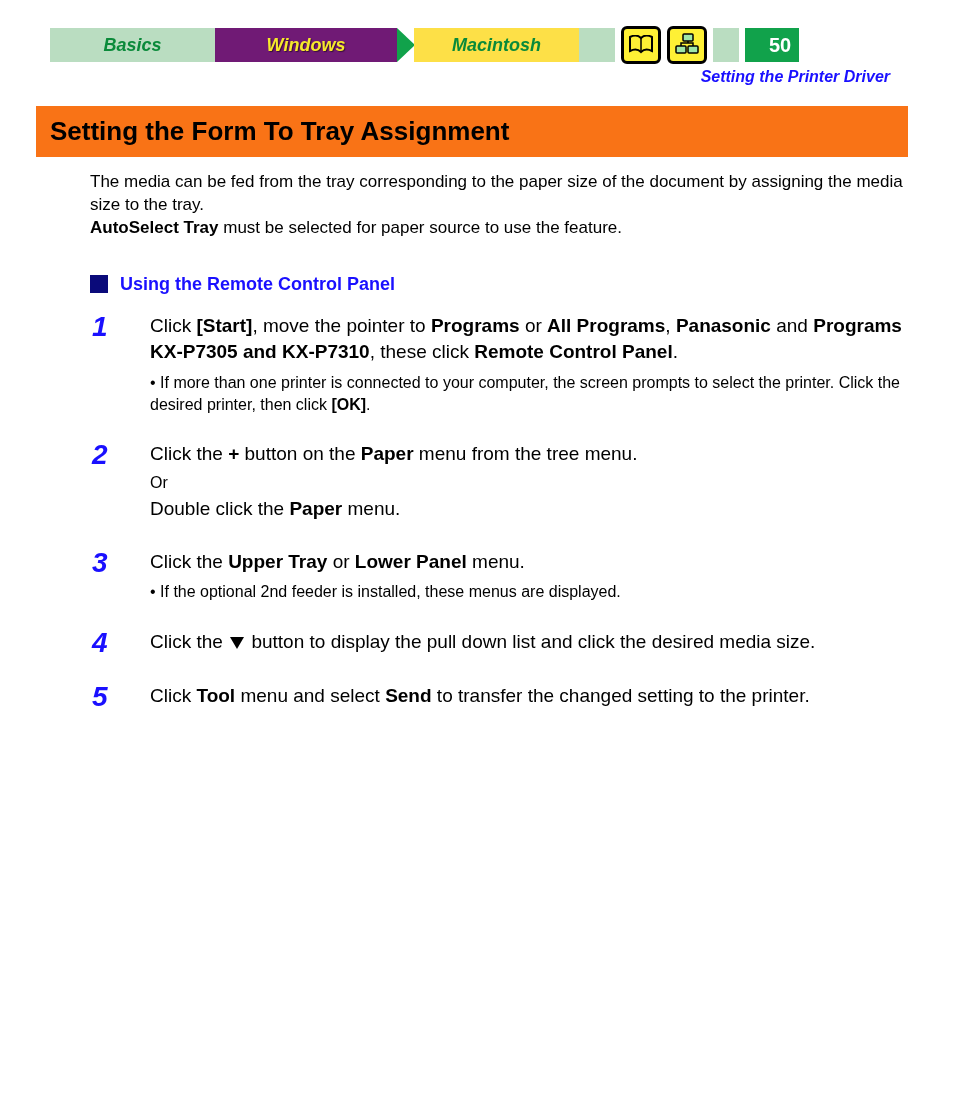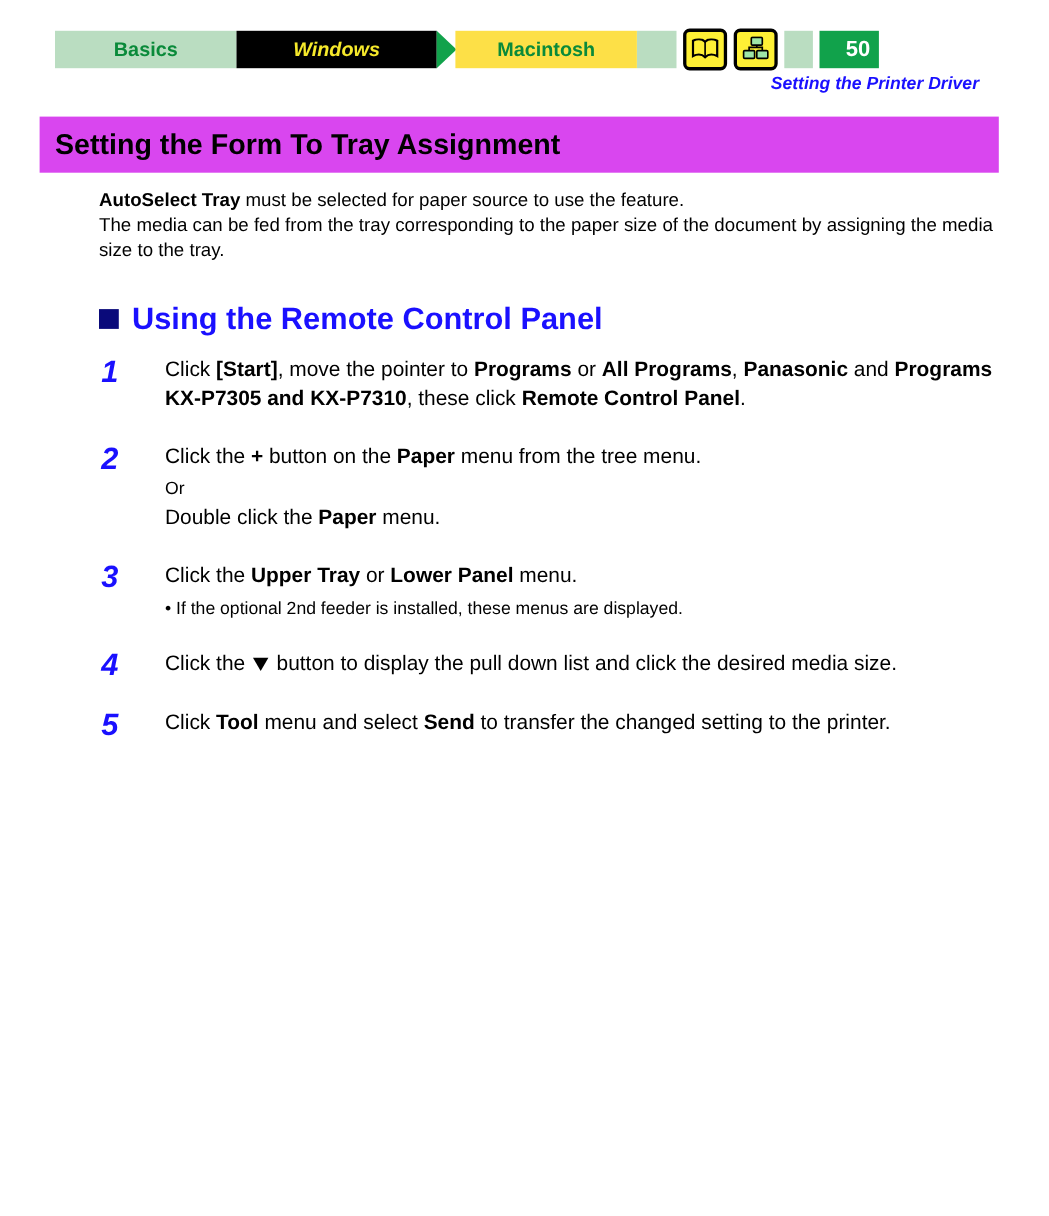--- a/index.html
+++ b/index.html
@@ -20,39 +20,40 @@
     height: 34px;
     margin-bottom: 6px;
   }
   .nav-tab {
     height: 34px;
     display: flex;
     align-items: center;
     justify-content: center;
     font-size: 18px;
     font-weight: bold;
+    font-style: italic;
     padding: 0 10px;
     position: relative;
   }
   .nav-basics {
     width: 165px;
     background: #baddc1;
     color: #0a8a3a;
   }
   .nav-windows-wrap {
     width: 200px;
     display: flex;
     align-items: center;
     position: relative;
     height: 34px;
   }
   .nav-windows {
     flex: 1;
     height: 34px;
-    background: #000000;
+    background: #701a75;
     color: #f6e92b;
     display: flex;
     align-items: center;
     justify-content: center;
     font-weight: bold;
     font-style: italic;
     font-size: 18px;
     text-shadow: 1px 1px 1px rgba(0,0,0,0.5);
   }
   .nav-arrow {
@@ -105,21 +106,21 @@
   .breadcrumb {
     text-align: right;
     color: #1a10ff;
     font-weight: bold;
     font-style: italic;
     font-size: 16px;
     padding-right: 14px;
     margin-bottom: 20px;
   }
   .title-bar {
-    background: #d946ef;
+    background: #f97316;
     padding: 10px 14px;
     margin-left: -14px;
     margin-right: -4px;
   }
   .title-bar h1 {
     font-size: 26px;
     font-weight: bold;
   }
   .intro {
     margin: 14px 0 0 40px;
@@ -133,21 +134,21 @@
     gap: 12px;
     margin: 34px 0 18px 40px;
   }
   .sq {
     width: 18px;
     height: 18px;
     background: #0a0a7a;
   }
   .subhead h2 {
     color: #1a10ff;
-    font-size: 28px;
+    font-size: 18px;
     font-weight: bold;
   }
   .steps {
     margin-left: 42px;
   }
   .step {
     display: flex;
     gap: 30px;
     margin-bottom: 26px;
   }
@@ -219,35 +220,38 @@
     <div class="page-num">50</div>
   </div>
 
   <div class="breadcrumb">Setting the Printer Driver</div>
 
   <div class="title-bar">
     <h1>Setting the Form To Tray Assignment</h1>
   </div>
 
   <div class="intro">
+    <p>The media can be fed from the tray corresponding to the paper size of the document by assigning the media size to the tray.</p>
     <p><b>AutoSelect Tray</b><span> must be selected for paper source to use the feature.</span></p>
-    <p>The media can be fed from the tray corresponding to the paper size of the document by assigning the media size to the tray.</p>
   </div>
 
   <div class="subhead">
     <div class="sq"></div>
     <h2>Using the Remote Control Panel</h2>
   </div>
 
   <div class="steps">
 
     <div class="step">
       <div class="step-num">1</div>
       <div class="step-body">
         <span>Click </span><b>[Start]</b><span>, move the pointer to </span><b>Programs</b><span> or </span><b>All Programs</b><span>, </span><b>Panasonic</b><span> and </span><b>Programs KX-P7305 and KX-P7310</b><span>, these click </span><b>Remote Control Panel</b><span>.</span>
+        <div class="note">
+          <span>• If more than one printer is connected to your computer, the screen prompts to select the printer. Click the desired printer, then click </span><b>[OK]</b><span>.</span>
+        </div>
       </div>
     </div>
 
     <div class="step">
       <div class="step-num">2</div>
       <div class="step-body">
         <span>Click the </span><b>+</b><span> button on the </span><b>Paper</b><span> menu from the tree menu.</span>
         <div class="or">Or</div>
         <div><span>Double click the </span><b>Paper</b><span> menu.</span></div>
       </div>

